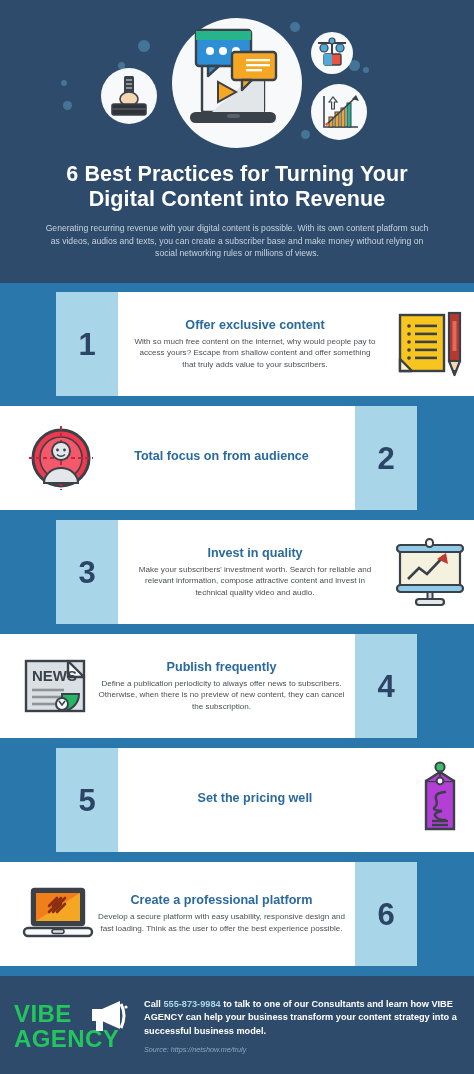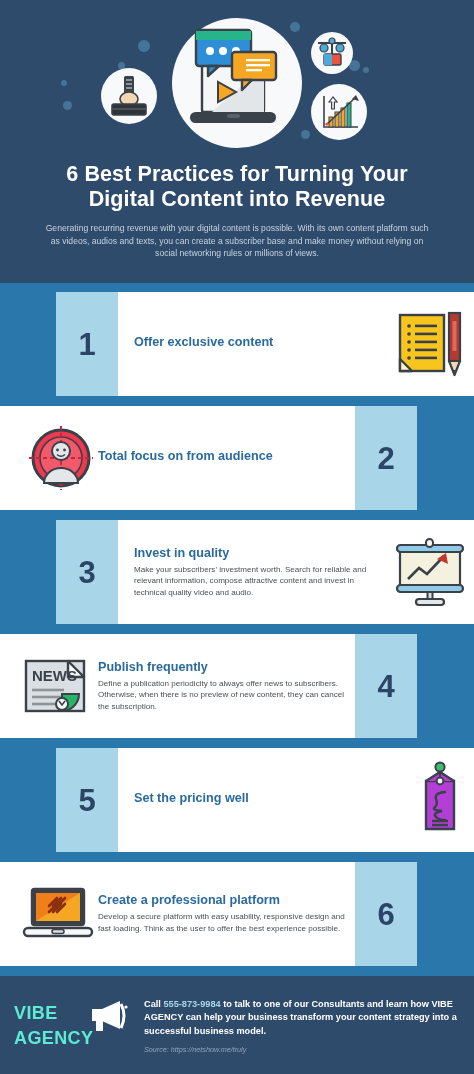--- a/index.html
+++ b/index.html
@@ -40,34 +40,34 @@
   .numbox span { color:#2C4466; font-size:31px; font-weight:bold; line-height:1; }
 
   
   .row.odd .numbox { left:56px; }
   .row.odd .card { left:118px; width:356px; padding:0 6px 0 8px; }
   
   .row.even .card { left:0; width:355px; padding:0 4px 0 10px; }
   .row.even .numbox { left:355px; }
 
   .icon-cell { width:86px; min-width:86px; display:flex; align-items:center; justify-content:flex-end; }
-  .text-cell { flex:1; padding-right:6px; }
+  .text-cell { flex:1; padding-right:6px;text-align:center; }
   .card-title { color:#2A6A9E; font-size:12.6px; font-weight:bold; line-height:15px; margin-bottom:3px; }
   .card-body { color:#4A4F55; font-size:8.1px; line-height:11.6px; }
 
   .row.odd .text-cell { padding-left:8px; }
   .row.even .text-cell { padding-left:2px; }
 
   
   .footer {
     position:relative; width:474px; height:100px; background:#2F4B6B;
     display:flex; align-items:center; padding:0 14px;
   }
   .logo-block { width:122px; min-width:122px; position:relative; }
-  .logo-line { color:#5eead4; font-weight:bold; font-size:18px; line-height:25px; letter-spacing:.4px; }
+  .logo-line { color:#22c55e; font-weight:bold; font-size:24px; line-height:25px; letter-spacing:.4px; }
   .megaphone { position:absolute; right:6px; top:-2px; }
   .footer-text { flex:1; padding-left:8px; }
   .footer-call { color:#ffffff; font-size:9.2px; line-height:13.4px; font-weight:bold; }
   .footer-call .accent { color:#A8D5E8; }
   .footer-source { color:#8FA6BC; font-size:7.2px; font-style:italic; margin-top:7px; }
 </style>
 </head>
 <body>
 
 <div class="page">
@@ -157,20 +157,21 @@
 
   <div class="rows">
 
     <div class="row odd">
       <div class="numbox">
         <span>1</span>
       </div>
       <div class="card">
         <div class="text-cell">
           <div class="card-title">Offer exclusive content</div>
+          <div class="card-body">With so much free content on the internet, why would people pay to access yours? Escape from shallow content and offer something that truly adds value to your subscribers.</div>
         </div>
         <div class="icon-cell">
           <svg width="72" height="70" viewBox="0 0 72 70">
             <rect x="4" y="6" width="44" height="56" fill="#F7C51E" stroke="#3A4149" stroke-width="2.4"></rect>
             <polygon points="4,50 16,62 4,62" fill="#FDF3C8" stroke="#3A4149" stroke-width="2.4" stroke-linejoin="round"></polygon>
             <g fill="#3A4149">
               <circle cx="13" cy="17" r="1.8"></circle>
                 <rect x="19" y="15.6" width="22" height="2.6"></rect>
               <circle cx="13" cy="25" r="1.8"></circle>
                 <rect x="19" y="23.6" width="22" height="2.6"></rect>

